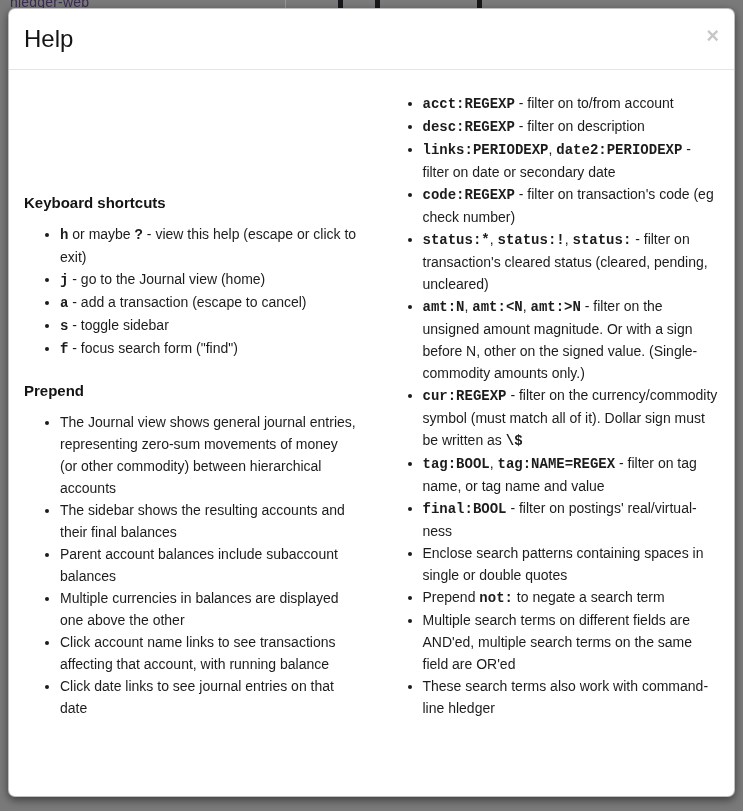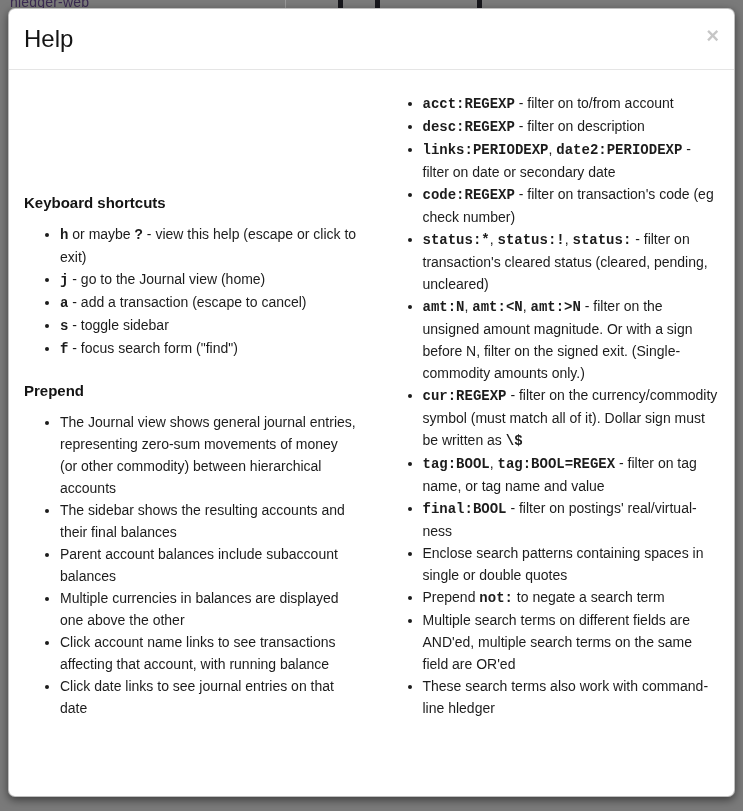--- a/index.html
+++ b/index.html
@@ -115,23 +115,23 @@
           <li><span>Click date links to see journal entries on that date</span></li>
         </ul>
     </div>
     <div class="col">
       <ul class="help-list">
           <li><code>acct:REGEXP</code><span> - filter on to/from account</span></li>
           <li><code>desc:REGEXP</code><span> - filter on description</span></li>
           <li><code>links:PERIODEXP</code><span>, </span><code>date2:PERIODEXP</code><span> - filter on date or secondary date</span></li>
           <li><code>code:REGEXP</code><span> - filter on transaction's code (eg check number)</span></li>
           <li><code>status:*</code><span>, </span><code>status:!</code><span>, </span><code>status:</code><span> - filter on transaction's cleared status (cleared, pending, uncleared)</span></li>
-          <li><code>amt:N</code><span>, </span><code>amt:&lt;N</code><span>, </span><code>amt:&gt;N</code><span> - filter on the unsigned amount magnitude. Or with a sign before N, filter on the signed exit. (Single-commodity amounts only.)</span></li>
+          <li><code>amt:N</code><span>, </span><code>amt:&lt;N</code><span>, </span><code>amt:&gt;N</code><span> - filter on the unsigned amount magnitude. Or with a sign before N, other on the signed value. (Single-commodity amounts only.)</span></li>
           <li><code>cur:REGEXP</code><span> - filter on the currency/commodity symbol (must match all of it). Dollar sign must be written as </span><code>\$</code></li>
-          <li><code>tag:BOOL</code><span>, </span><code>tag:BOOL=REGEX</code><span> - filter on tag name, or tag name and value</span></li>
+          <li><code>tag:BOOL</code><span>, </span><code>tag:NAME=REGEX</code><span> - filter on tag name, or tag name and value</span></li>
           <li><code>final:BOOL</code><span> - filter on postings' real/virtual-ness</span></li>
           <li><span>Enclose search patterns containing spaces in single or double quotes</span></li>
           <li><span>Prepend </span><code>not:</code><span> to negate a search term</span></li>
           <li><span>Multiple search terms on different fields are AND'ed, multiple search terms on the same field are OR'ed</span></li>
           <li><span>These search terms also work with command-line hledger</span></li>
         </ul>
     </div>
   </div>
 </div>
 

